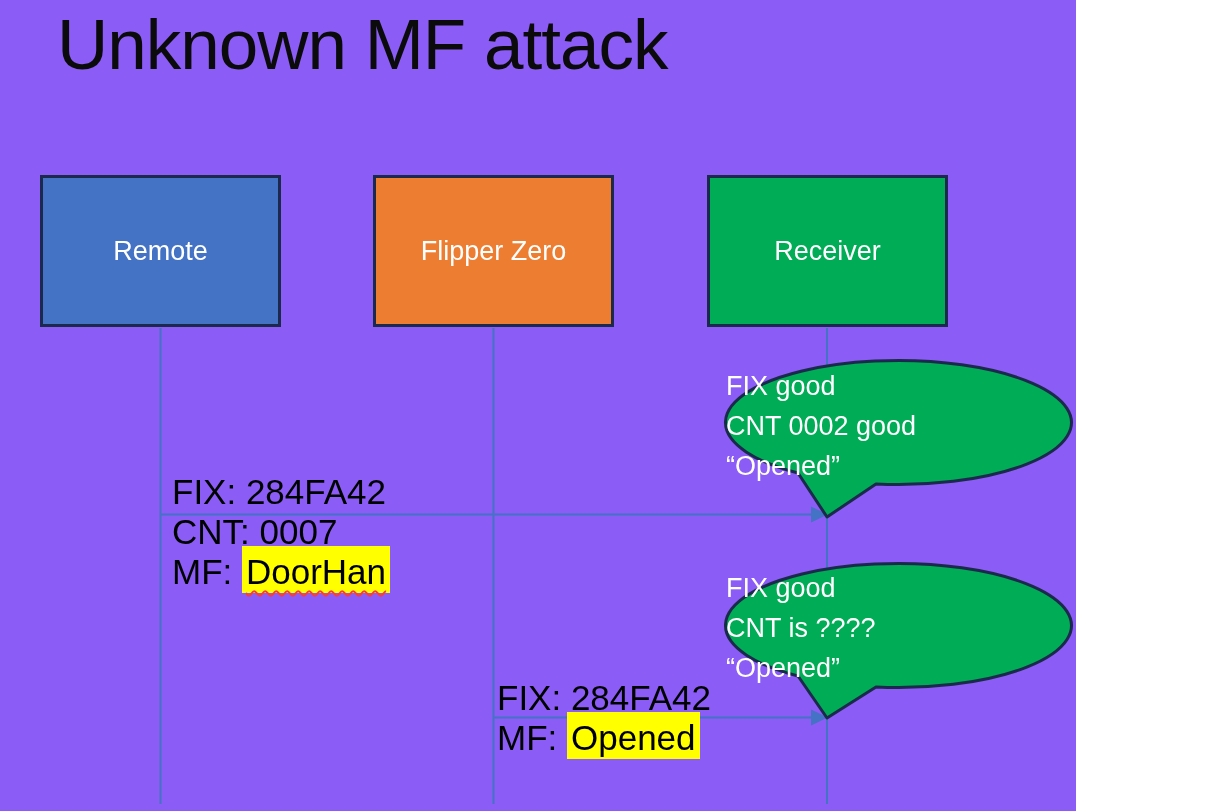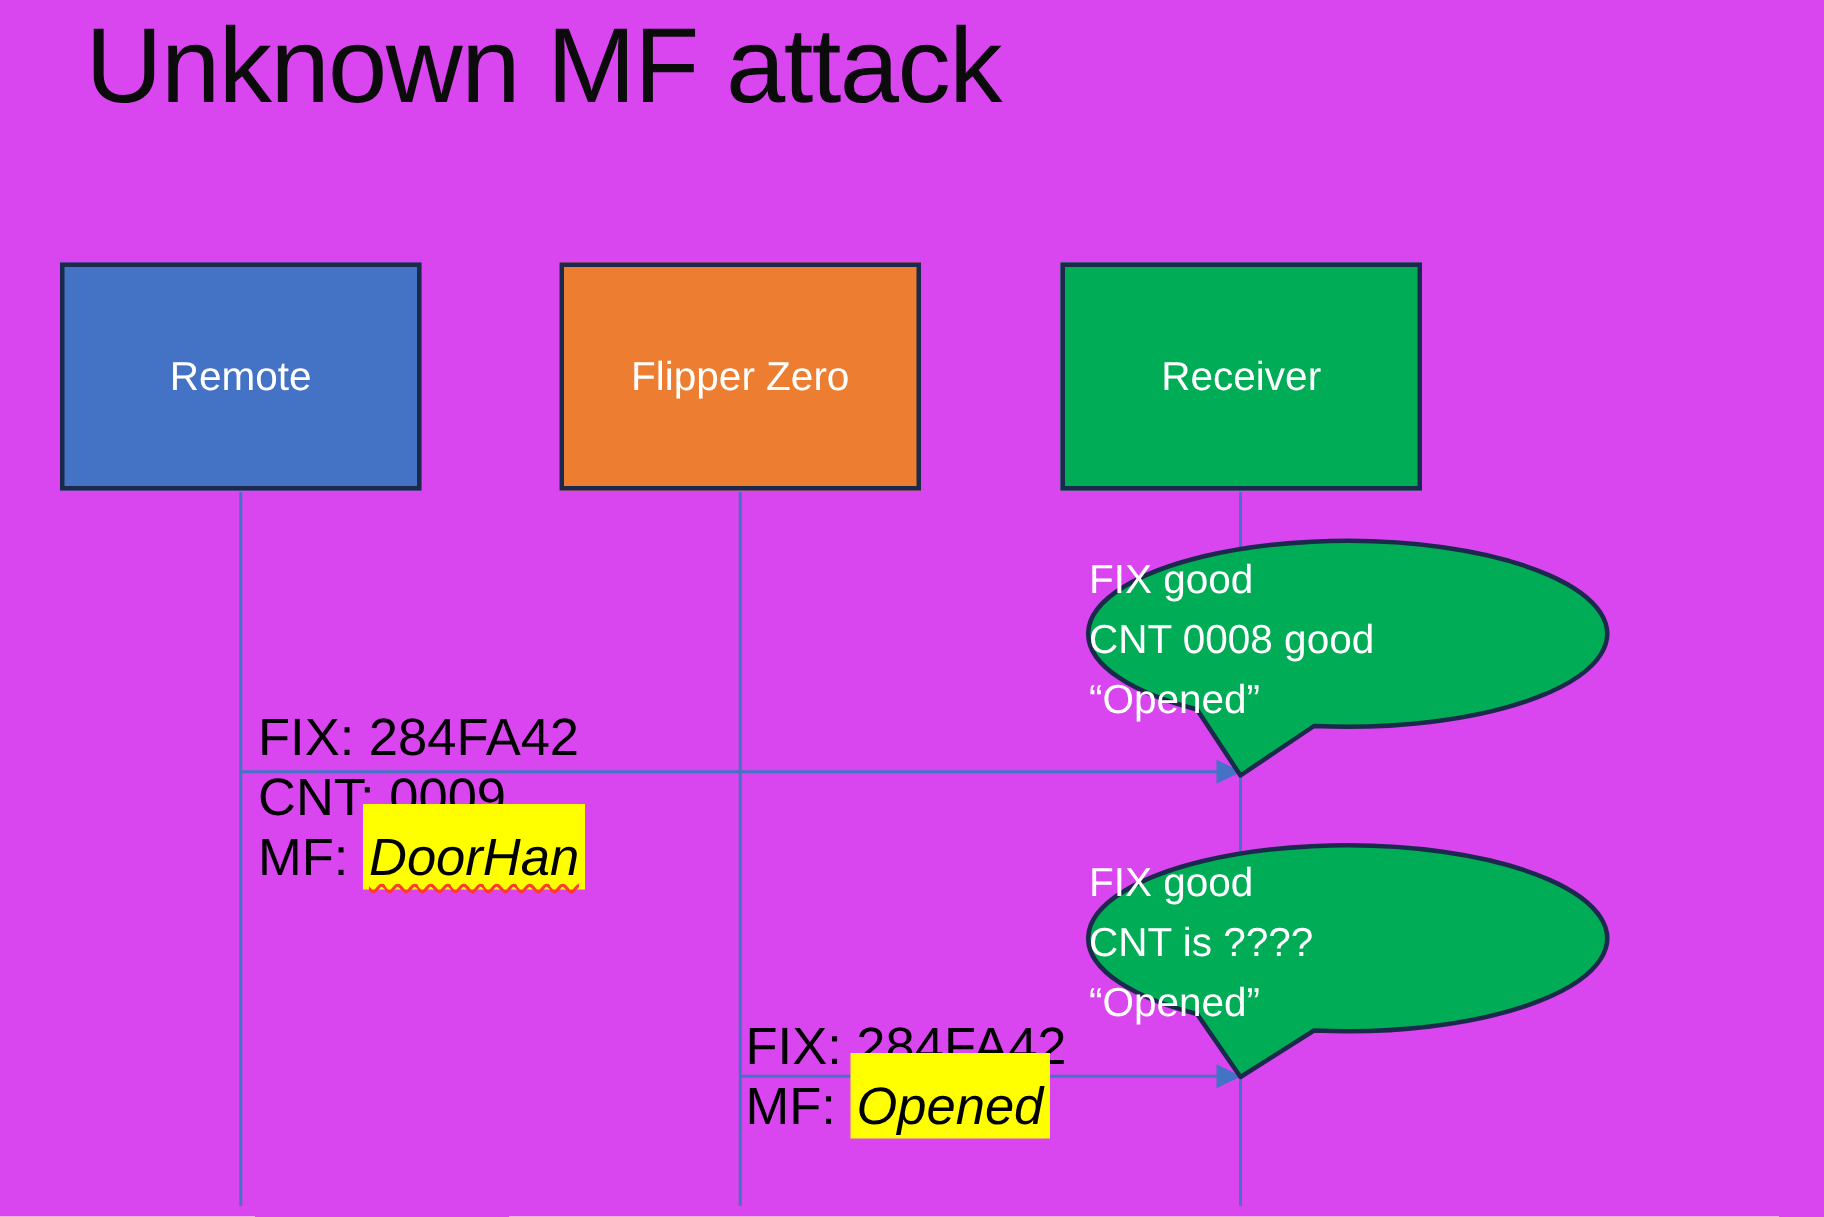--- a/index.html
+++ b/index.html
@@ -1,20 +1,20 @@
 <!DOCTYPE html>
 <html><head>
 <meta charset="utf-8">
 <style>
   html, body { margin: 0; padding: 0; background: #ffffff; }
   .slide {
     position: relative;
-    width: 1216px;
+    width: 1076px;
     height: 811px;
-    background: #d946ef;
+    background: #8b5cf6;
     overflow: hidden;
     font-family: "Liberation Sans", "DejaVu Sans", sans-serif;
   }
 
   .slide-title {
     position: absolute;
     left: 57px;
     top: 4px;
     margin: 0;
     font-size: 71px;
@@ -54,22 +54,21 @@
     color: #000000;
     font-size: 35px;
     line-height: 40px;
     white-space: nowrap;
   }
   .msg-label-1 { left: 172px; top: 472px; }
   .msg-label-2 { left: 497px; top: 678px; }
 
   .hl {
     background: #ffff00;
-    padding: 16px 4px 2px 4px;
-    font-style: italic;
+    padding: 6px 4px 2px 4px;
   }
   .sq {
     text-decoration-line: underline;
     text-decoration-style: wavy;
     text-decoration-color: #ff3b30;
     text-decoration-thickness: 2px;
     text-underline-offset: 6px;
   }
 
   .callout-text {
@@ -114,32 +113,32 @@
   </div>
   <div class="actor-box actor-flipper">
     <span>Flipper Zero</span>
   </div>
   <div class="actor-box actor-receiver">
     <span>Receiver</span>
   </div>
 
   <div class="msg-label msg-label-1">
     <div><span>FIX: </span><span>284FA42</span></div>
-    <div><span>CNT: </span><span>0009</span></div>
+    <div><span>CNT: </span><span>0007</span></div>
     <div><span>MF: </span><span class="hl sq">DoorHan</span></div>
   </div>
 
   <div class="msg-label msg-label-2">
     <div><span>FIX: </span><span>284FA42</span></div>
     <div><span>MF: </span><span class="hl">Opened</span></div>
   </div>
 
   <div class="callout-text callout-text-1">
     <div>FIX good</div>
-    <div>CNT 0008 good</div>
+    <div>CNT 0002 good</div>
     <div>“Opened”</div>
   </div>
 
   <div class="callout-text callout-text-2">
     <div>FIX good</div>
     <div>CNT is ????</div>
     <div>“Opened”</div>
   </div>
 
 </div>

